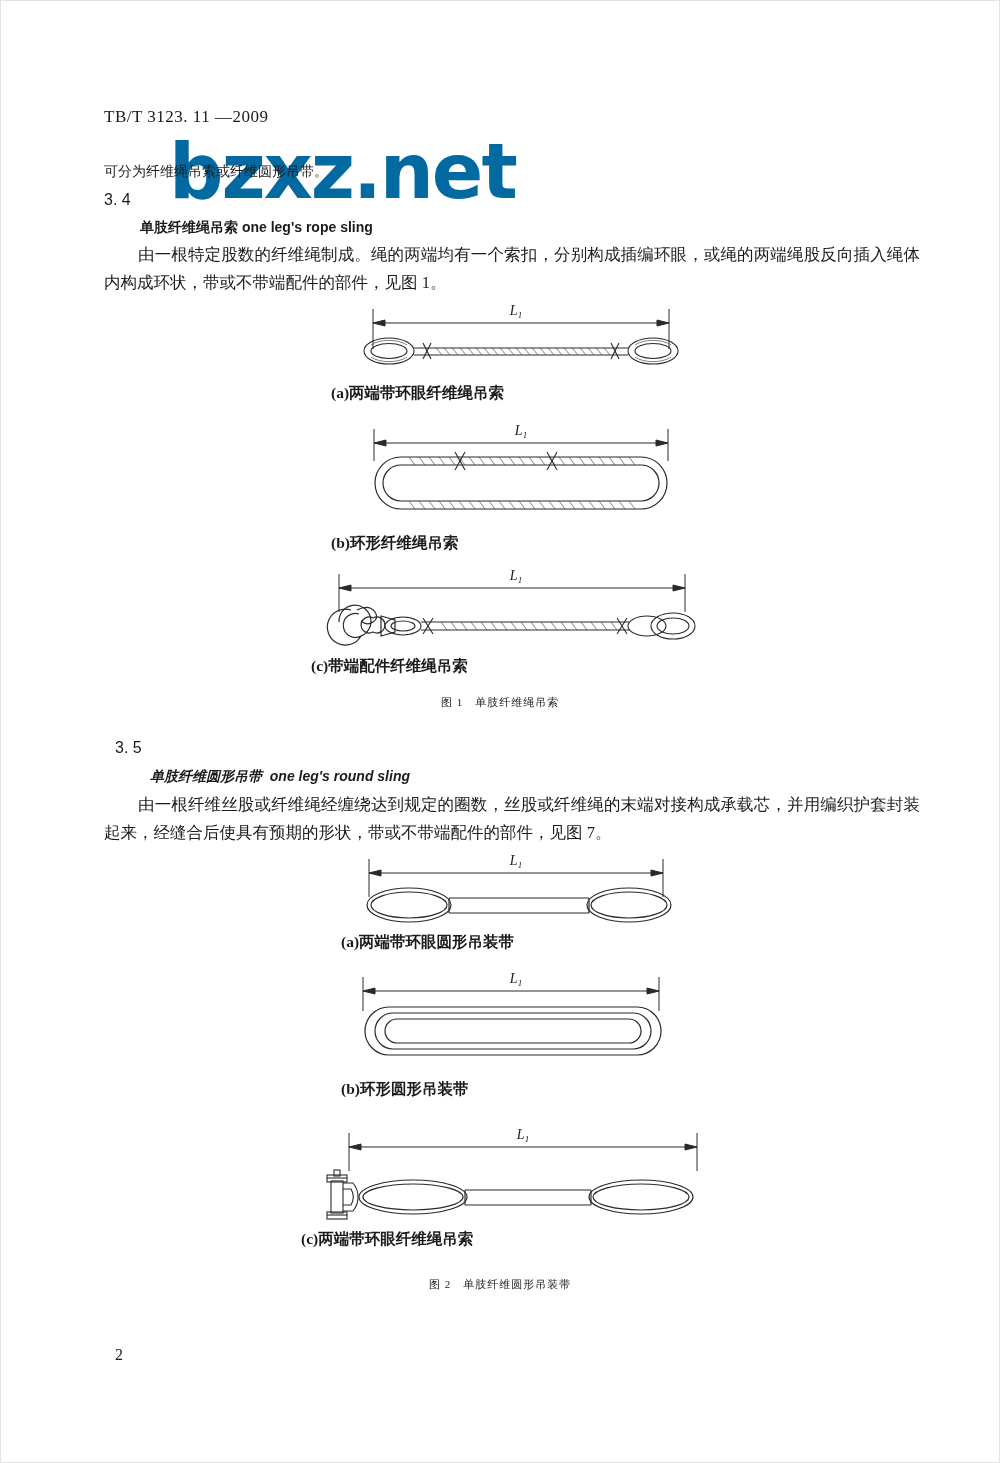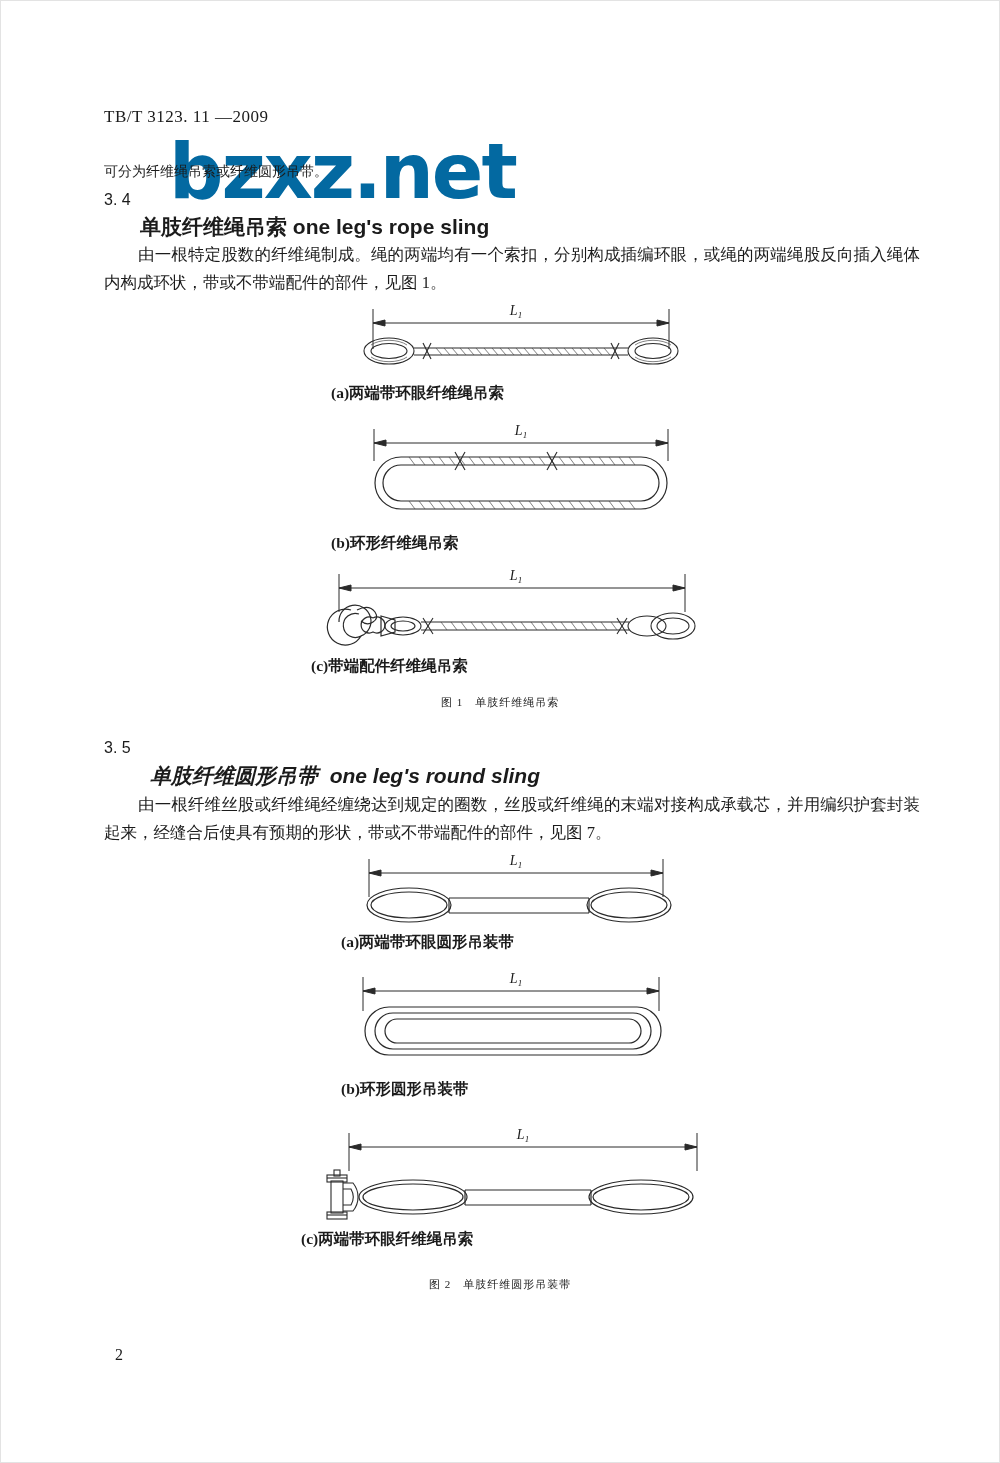--- a/index.html
+++ b/index.html
@@ -51,21 +51,21 @@
     font-size: 14px;
     line-height: 26px;
     white-space: nowrap;
   }
   .clause-num {
     font-family: "Liberation Sans", sans-serif;
     font-size: 16px;
   }
   .term {
     font-weight: bold;
-    font-size: 21px;
+    font-size: 14px;
   }
   .term .en {
     font-family: "Liberation Sans", sans-serif;
     font-weight: bold;
   }
   .para {
     position: absolute;
     left: 103px;
     width: 816px;
     font-size: 16.5px;
@@ -244,21 +244,21 @@
       </g>
       <g stroke="#4a4a4a" stroke-width="0.7" fill="none">
         <path d="M130,56 l6,8 M140,56 l6,8 M150,56 l6,8 M160,56 l6,8 M170,56 l6,8 M180,56 l6,8 M190,56 l6,8 M200,56 l6,8 M210,56 l6,8 M220,56 l6,8 M230,56 l6,8 M240,56 l6,8 M250,56 l6,8 M260,56 l6,8 M270,56 l6,8 M280,56 l6,8 M290,56 l6,8 M300,56 l6,8"></path>
       </g>
     </svg>
     <div class="subcap" style="top:90px;">(c)带端配件纤维绳吊索</div>
   </div>
 
   <div class="figcap" style="left:0; top:694px;">图 1　单肢纤维绳吊索</div>
 
-  <div class="txt clause-num" style="left:103px; top:734px;">3. 5</div>
+  <div class="txt clause-num" style="left:114px; top:734px;">3. 5</div>
 
   <div class="txt term" style="left:149px; top:762px;font-style:italic;">
     <span>单肢纤维圆形吊带</span><span class="en">&nbsp;&nbsp;</span><span class="en">one leg's round sling</span>
   </div>
 
   <div class="para" style="top:790px;">
     <span class="indent">由一根纤维丝股或纤维绳经缠绕达到规定的圈数，丝股或纤维绳的末端对接构成承载芯，并用编织护套封装起来，经缝合后使具有预期的形状，带或不带端配件的部件，见图 7。</span>
   </div>
 
   <div class="fig" style="left:340px; top:850px;">

